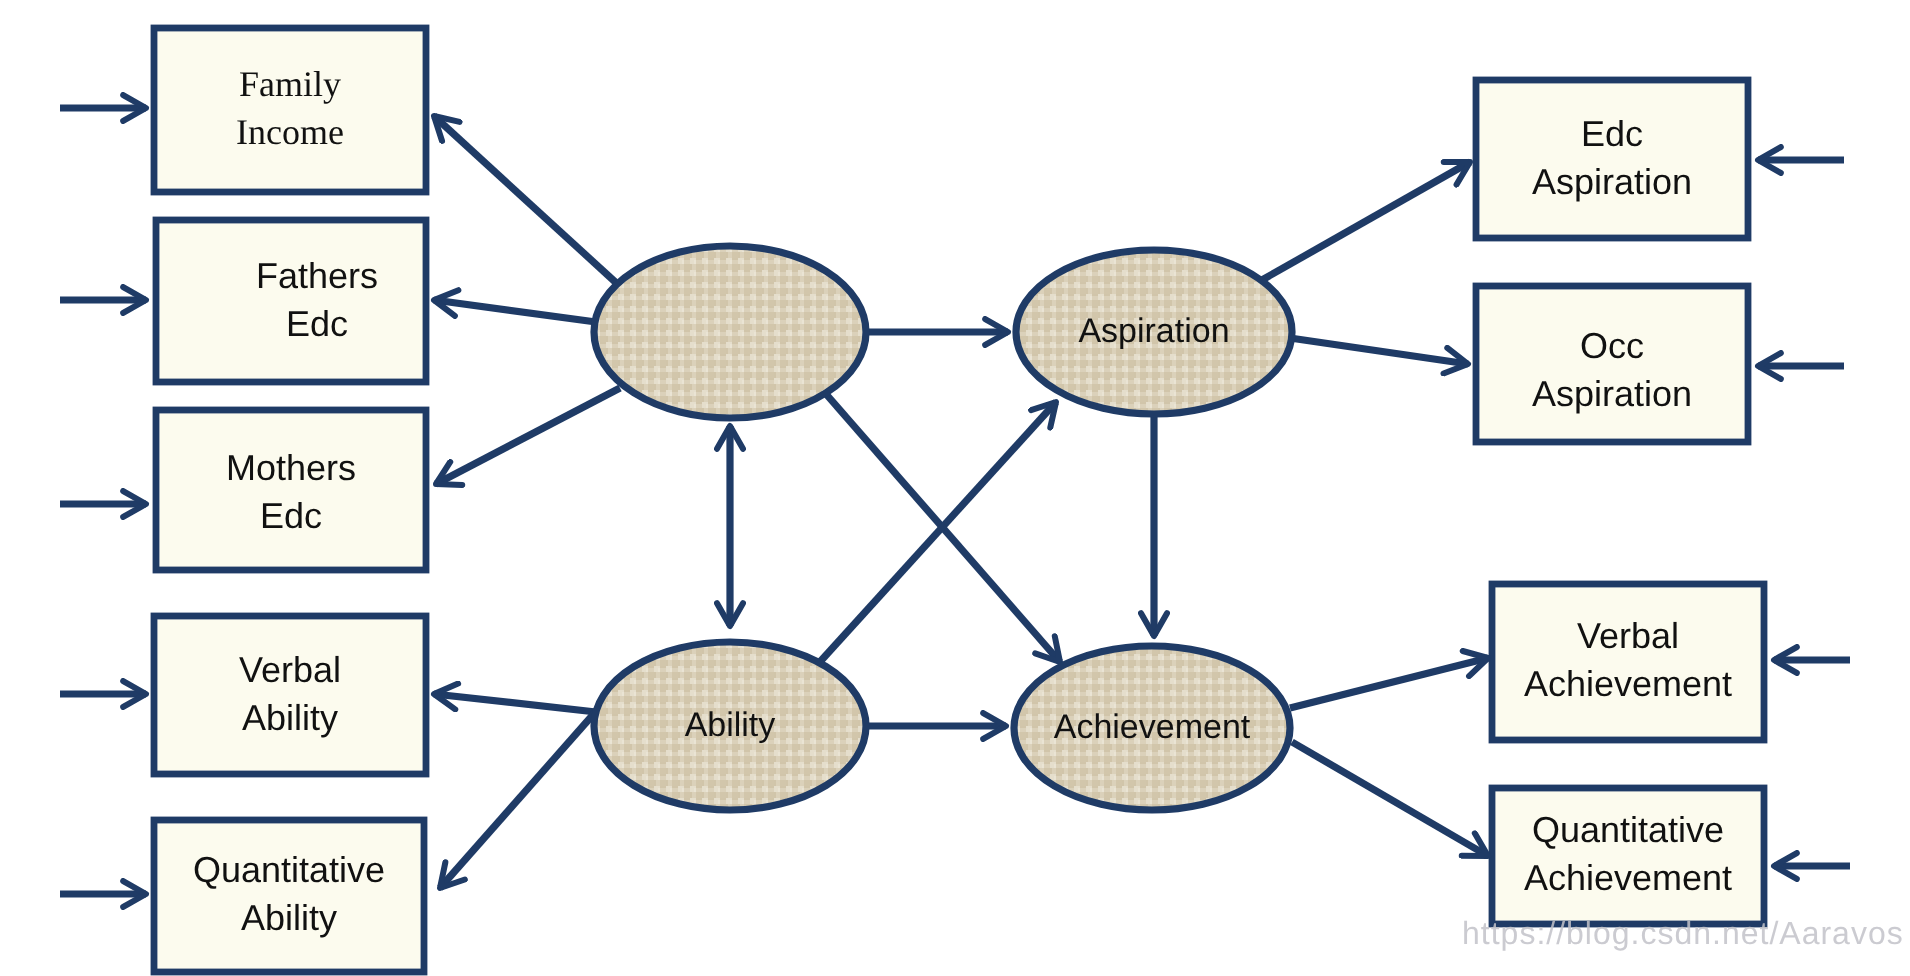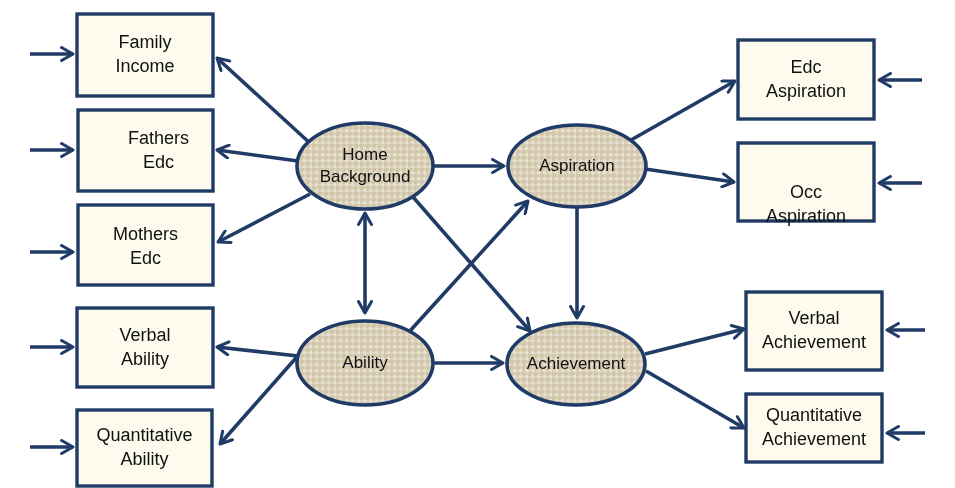--- a/index.html
+++ b/index.html
@@ -111,38 +111,37 @@
     </g>
 
     <g>
       <ellipse class="lat" cx="365" cy="166" rx="68" ry="43" fill="url(#weave)"></ellipse>
       <ellipse class="lat" cx="577" cy="166" rx="69" ry="41" fill="url(#weave)"></ellipse>
       <ellipse class="lat" cx="365" cy="363" rx="68" ry="42" fill="url(#weave)"></ellipse>
       <ellipse class="lat" cx="576" cy="364" rx="69" ry="41" fill="url(#weave)"></ellipse>
     </g>
   </svg>
 
-  <div class="label" style="left:77px;  top:14px;  width:136px; height:82px;">Family
+  <div class="label" style="left:77px;  top:14px;  width:136px; height:82px;font-family:Liberation Serif, serif;">Family
 Income</div>
   <div class="label" style="left:78px;  top:110px; width:161px; height:81px;">Fathers
 Edc</div>
   <div class="label" style="left:78px;  top:205px; width:135px; height:84px;">Mothers
 Edc</div>
   <div class="label" style="left:77px;  top:308px; width:136px; height:79px;">Verbal
 Ability</div>
   <div class="label" style="left:77px;  top:410px; width:135px; height:76px;">Quantitative
 Ability</div>
   <div class="label" style="left:738px; top:40px;  width:136px; height:79px;">Edc
 Aspiration</div>
-  <div class="label" style="left:738px; top:161px; width:136px; height:88px;">Occ
+  <div class="label" style="left:738px; top:142px; width:136px; height:88px;">Occ
 Aspiration</div>
   <div class="label" style="left:746px; top:292px; width:136px; height:78px;">Verbal
 Achievement</div>
   <div class="label" style="left:746px; top:394px; width:136px; height:68px;">Quantitative
 Achievement</div>
 
-  <div class="label latent" style="left:297px; top:123px; width:136px; height:86px;">Home
-Background</div>
   <div class="label latent" style="left:508px; top:125px; width:138px; height:82px;">Aspiration</div>
   <div class="label latent" style="left:297px; top:321px; width:136px; height:84px;">Ability</div>
   <div class="label latent" style="left:507px; top:323px; width:138px; height:82px;">Achievement</div>
 
+  <div class="watermark">https://blog.csdn.net/Aaravos</div>
 </div>
 
 </body></html>

